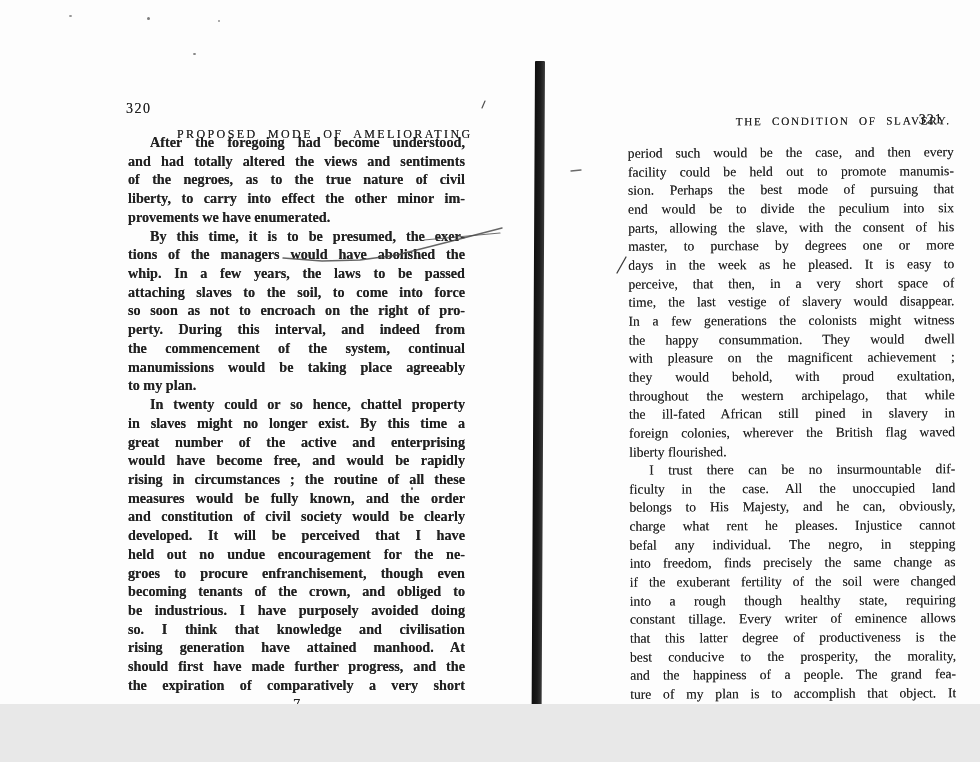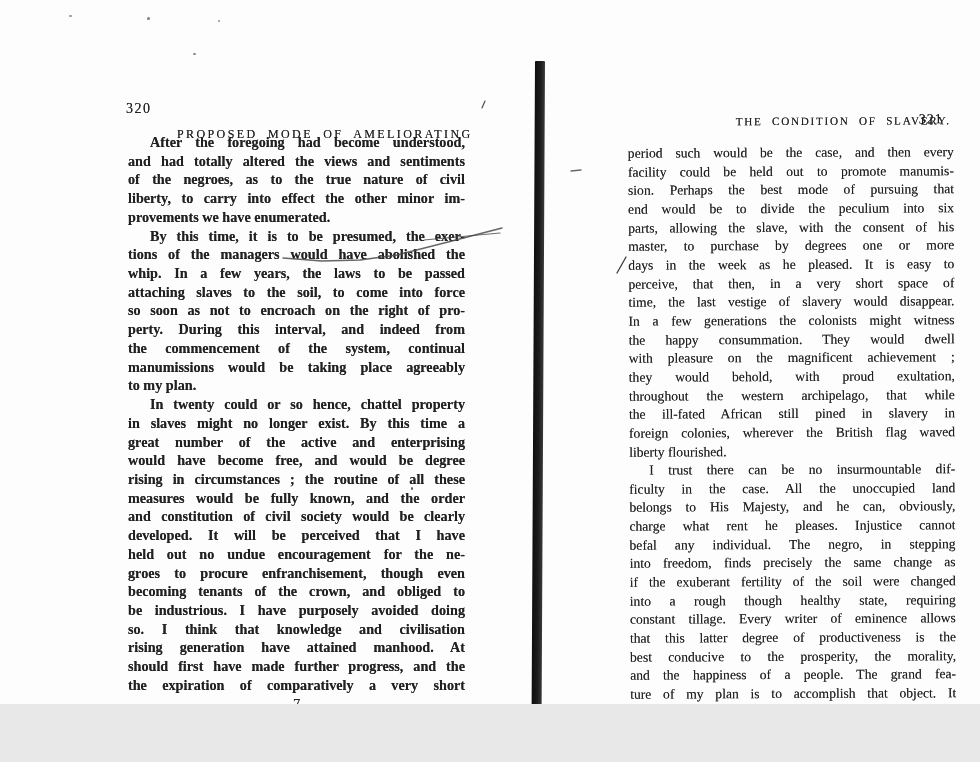--- a/index.html
+++ b/index.html
@@ -80,21 +80,21 @@
           <div class="line">so soon as not to encroach on the right of pro-</div>
           <div class="line">perty.  During this interval, and indeed from</div>
           <div class="line">the commencement of the system, continual</div>
           <div class="line">manumissions would be taking place agreeably</div>
           <div class="line para-end">to my plan.</div>
         </div>
         <div class="para">
           <div class="line indent">In twenty could or so hence, chattel property</div>
           <div class="line">in slaves might no longer exist.  By this time a</div>
           <div class="line">great number of the active and enterprising</div>
-          <div class="line">would have become free, and would be degree</div>
+          <div class="line">would have become free, and would be rapidly</div>
           <div class="line">rising in circumstances ; the routine of all these</div>
           <div class="line">measures would be fully known, and the order</div>
           <div class="line">and constitution of civil society would be clearly</div>
           <div class="line">developed.  It will be perceived that I have</div>
           <div class="line">held out no undue encouragement for the ne-</div>
           <div class="line">groes to procure enfranchisement, though even</div>
           <div class="line">becoming tenants of the crown, and obliged to</div>
           <div class="line">be industrious.  I have purposely avoided doing</div>
           <div class="line">so.  I think that knowledge and civilisation</div>
           <div class="line">rising generation have attained manhood.  At</div>

